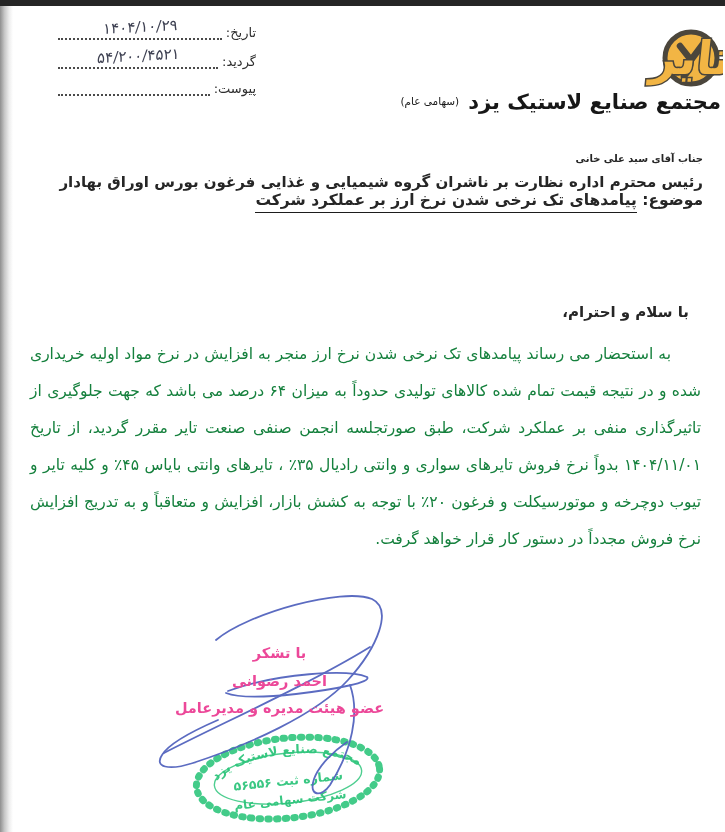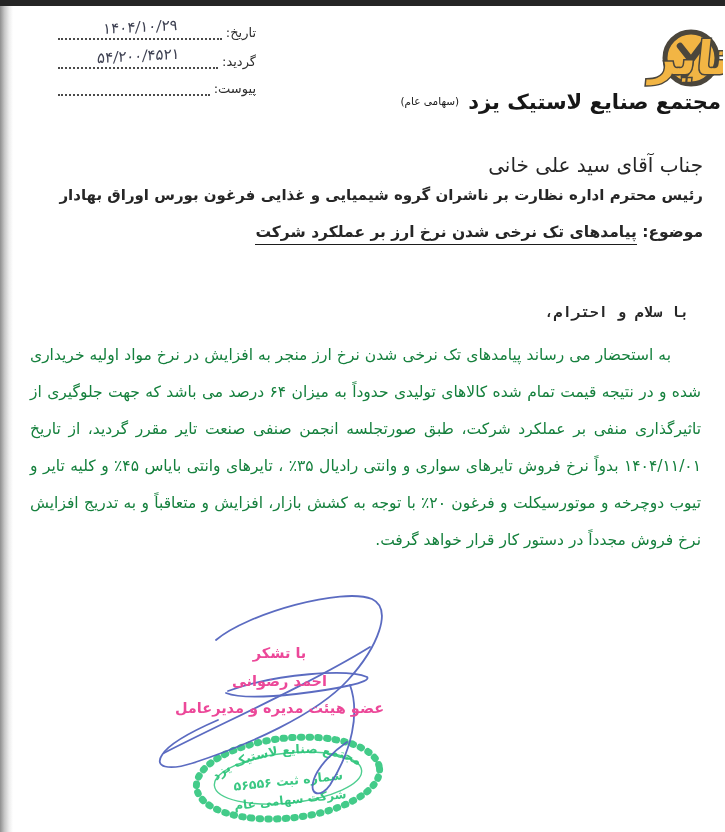--- a/index.html
+++ b/index.html
@@ -29,28 +29,28 @@
     transform: rotate(-3deg) skewX(-6deg); position:relative; top:-2px; white-space:nowrap; }
 
   
   .brand { position:absolute; top:18px; right:2px; width:300px; text-align:left; }
   .company-row { position:absolute; top:90px; right:4px; white-space:nowrap; direction:rtl; }
   .company-name { font-size:21px; font-weight:bold; color:#171717; letter-spacing:.5px; }
   .company-type { font-size:10.5px; font-weight:normal; color:#171717; position:relative; top:-4px; margin-right:4px; }
 
   
   .recipient { position:absolute; top:153px; right:22px; left:30px; direction:rtl; text-align:right; }
-  .recipient-name { font-size:20px; font-weight:normal;text-align:right; }
+  .recipient-name { font-size:10px; font-weight:bold;text-align:right; }
   .recipient-title { font-size:15px; font-weight:bold; margin-top:9px; }
-  .subject-row { margin-top:19px; font-size:15.5px; font-weight:bold; }
+  .subject-row { font-size:15.5px; font-weight:bold; }
   .subject-text { border-bottom:1.6px solid #1d1d1d; padding-bottom:3px; }
 
   
   .letter-body { position:absolute; top:303px; right:24px; left:30px; direction:rtl; }
-  .salutation { font-size:15px; font-weight:bold; padding-right:12px;font-family:Liberation Mono, monospace; }
+  .salutation { font-size:15px; font-weight:bold; padding-right:12px; }
   .paragraph { margin-top:15px; font-size:15.5px; line-height:37px;
     text-align:justify; text-indent:30px; color:#15803d; }
 
   
   .signoff { position:absolute; top:640px; left:172px; width:215px; text-align:center;
     font-weight:bold; font-size:14.5px; line-height:27.5px; z-index:3; color:#ec4899; }
 
   
   .signature-svg { position:absolute; top:585px; left:148px; z-index:2; pointer-events:none; }
   .stamp-svg { position:absolute; top:732px; left:186px; z-index:1; transform:rotate(-6deg); }

